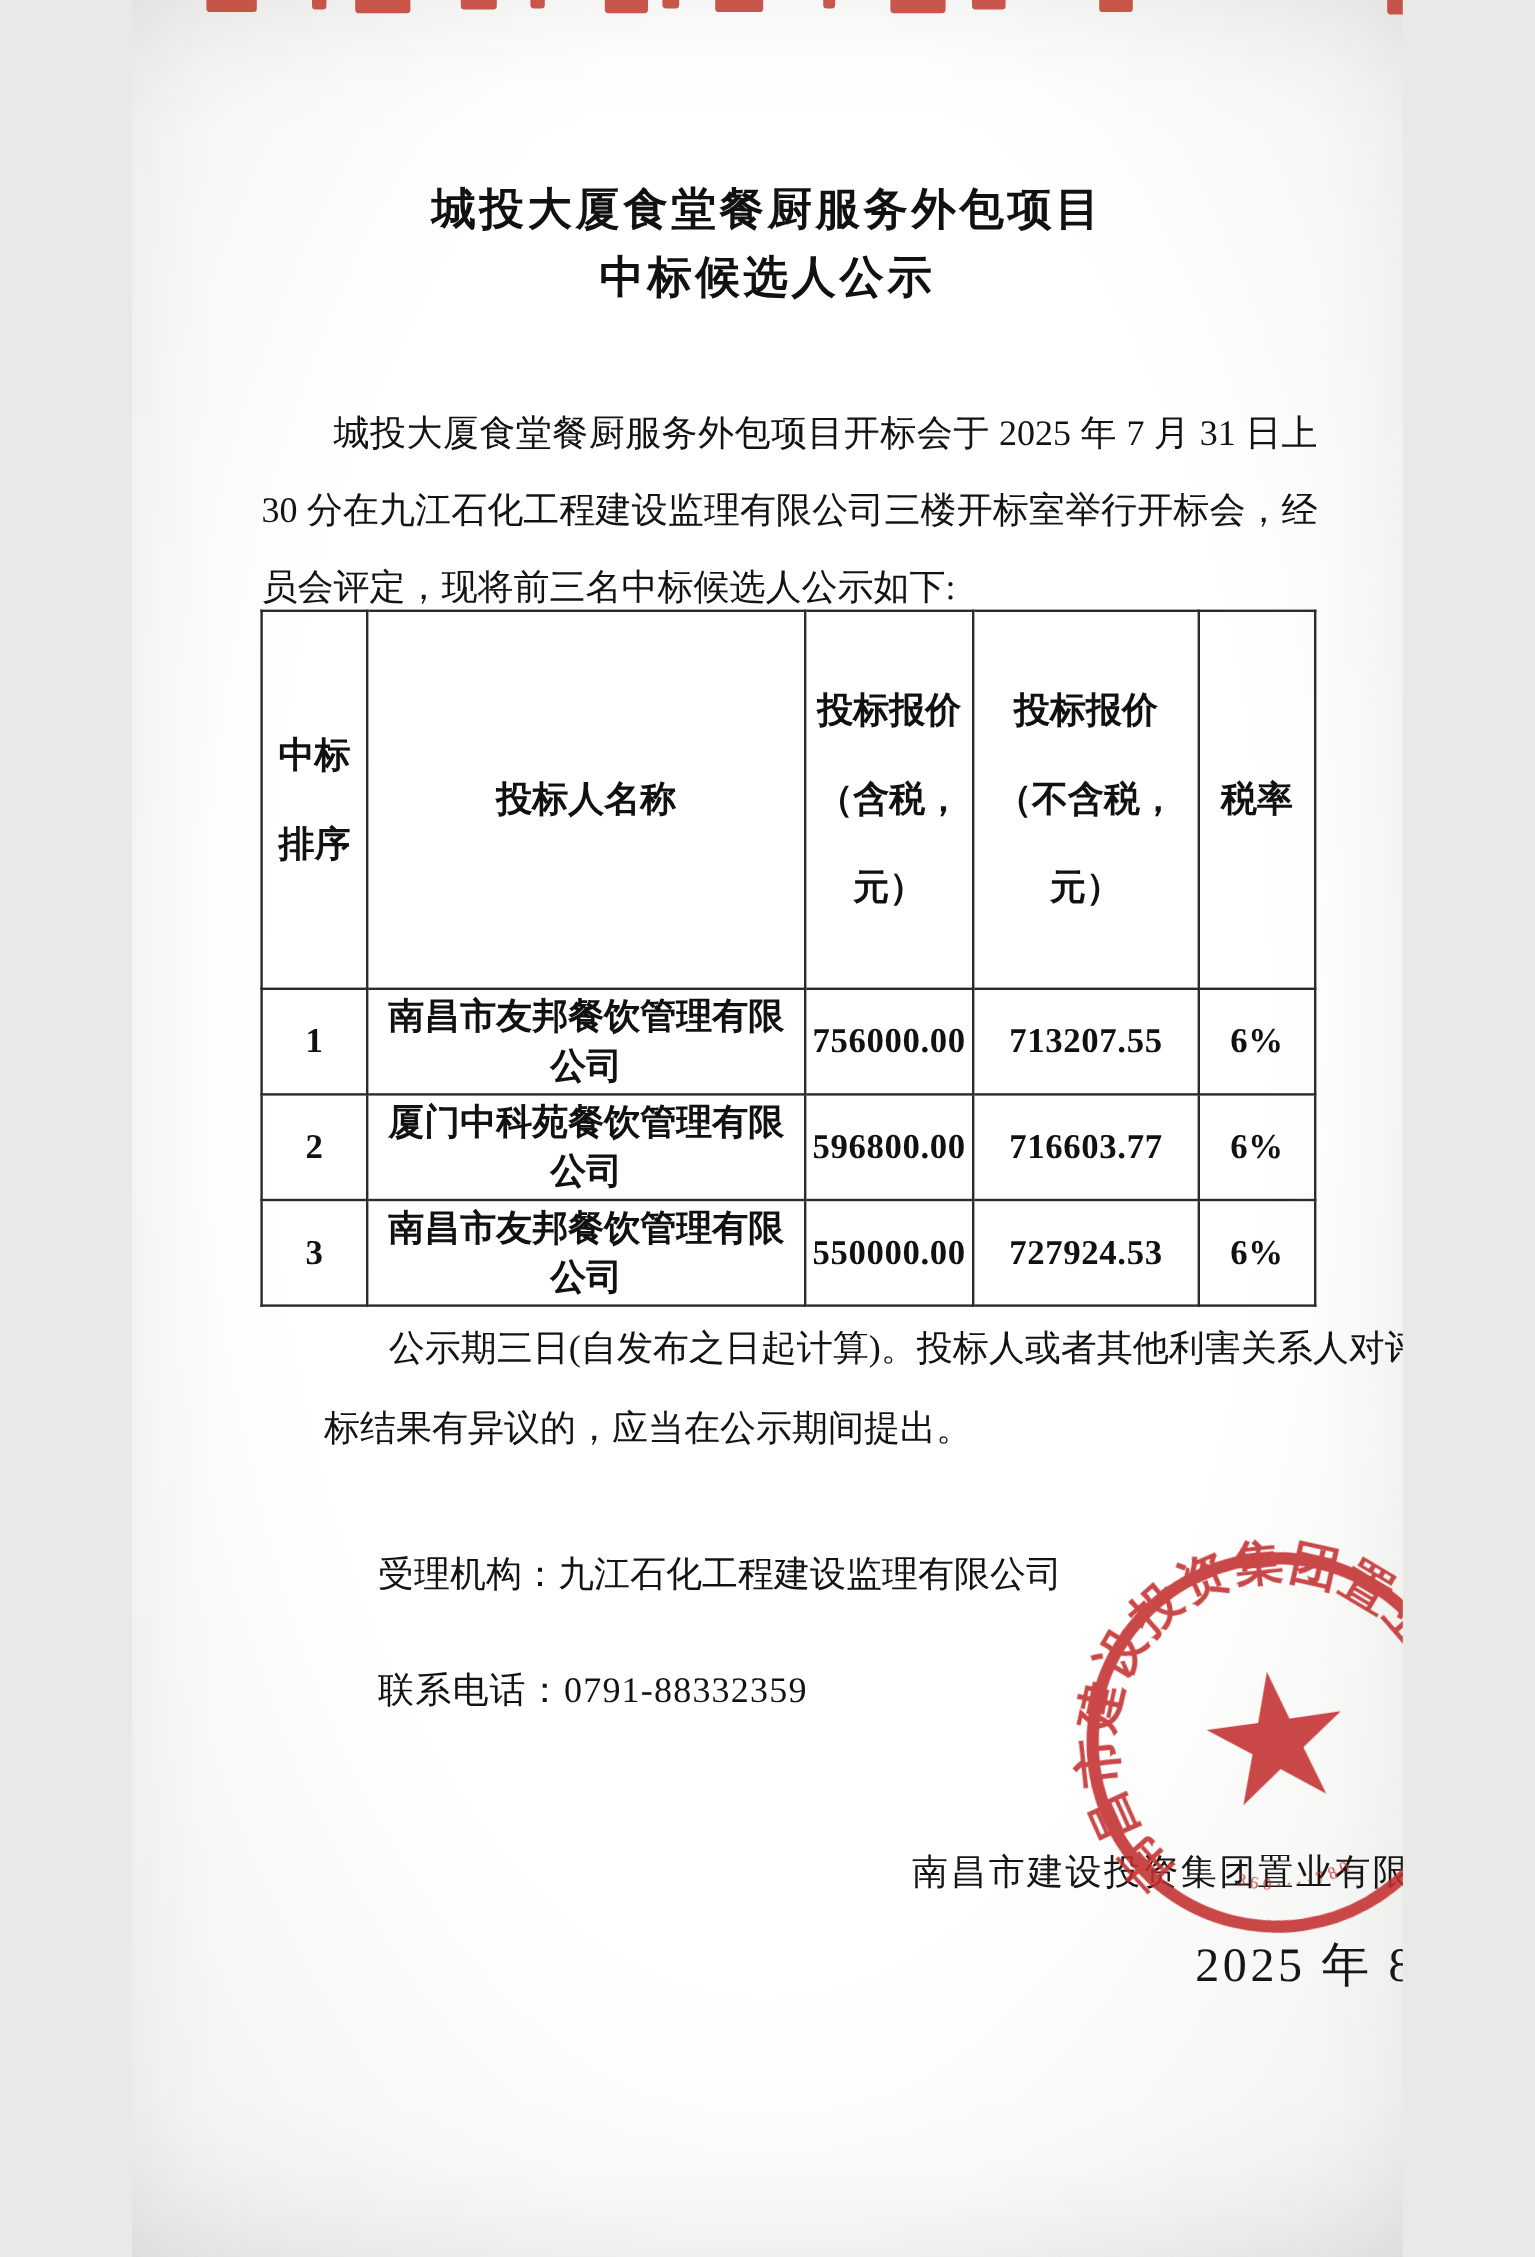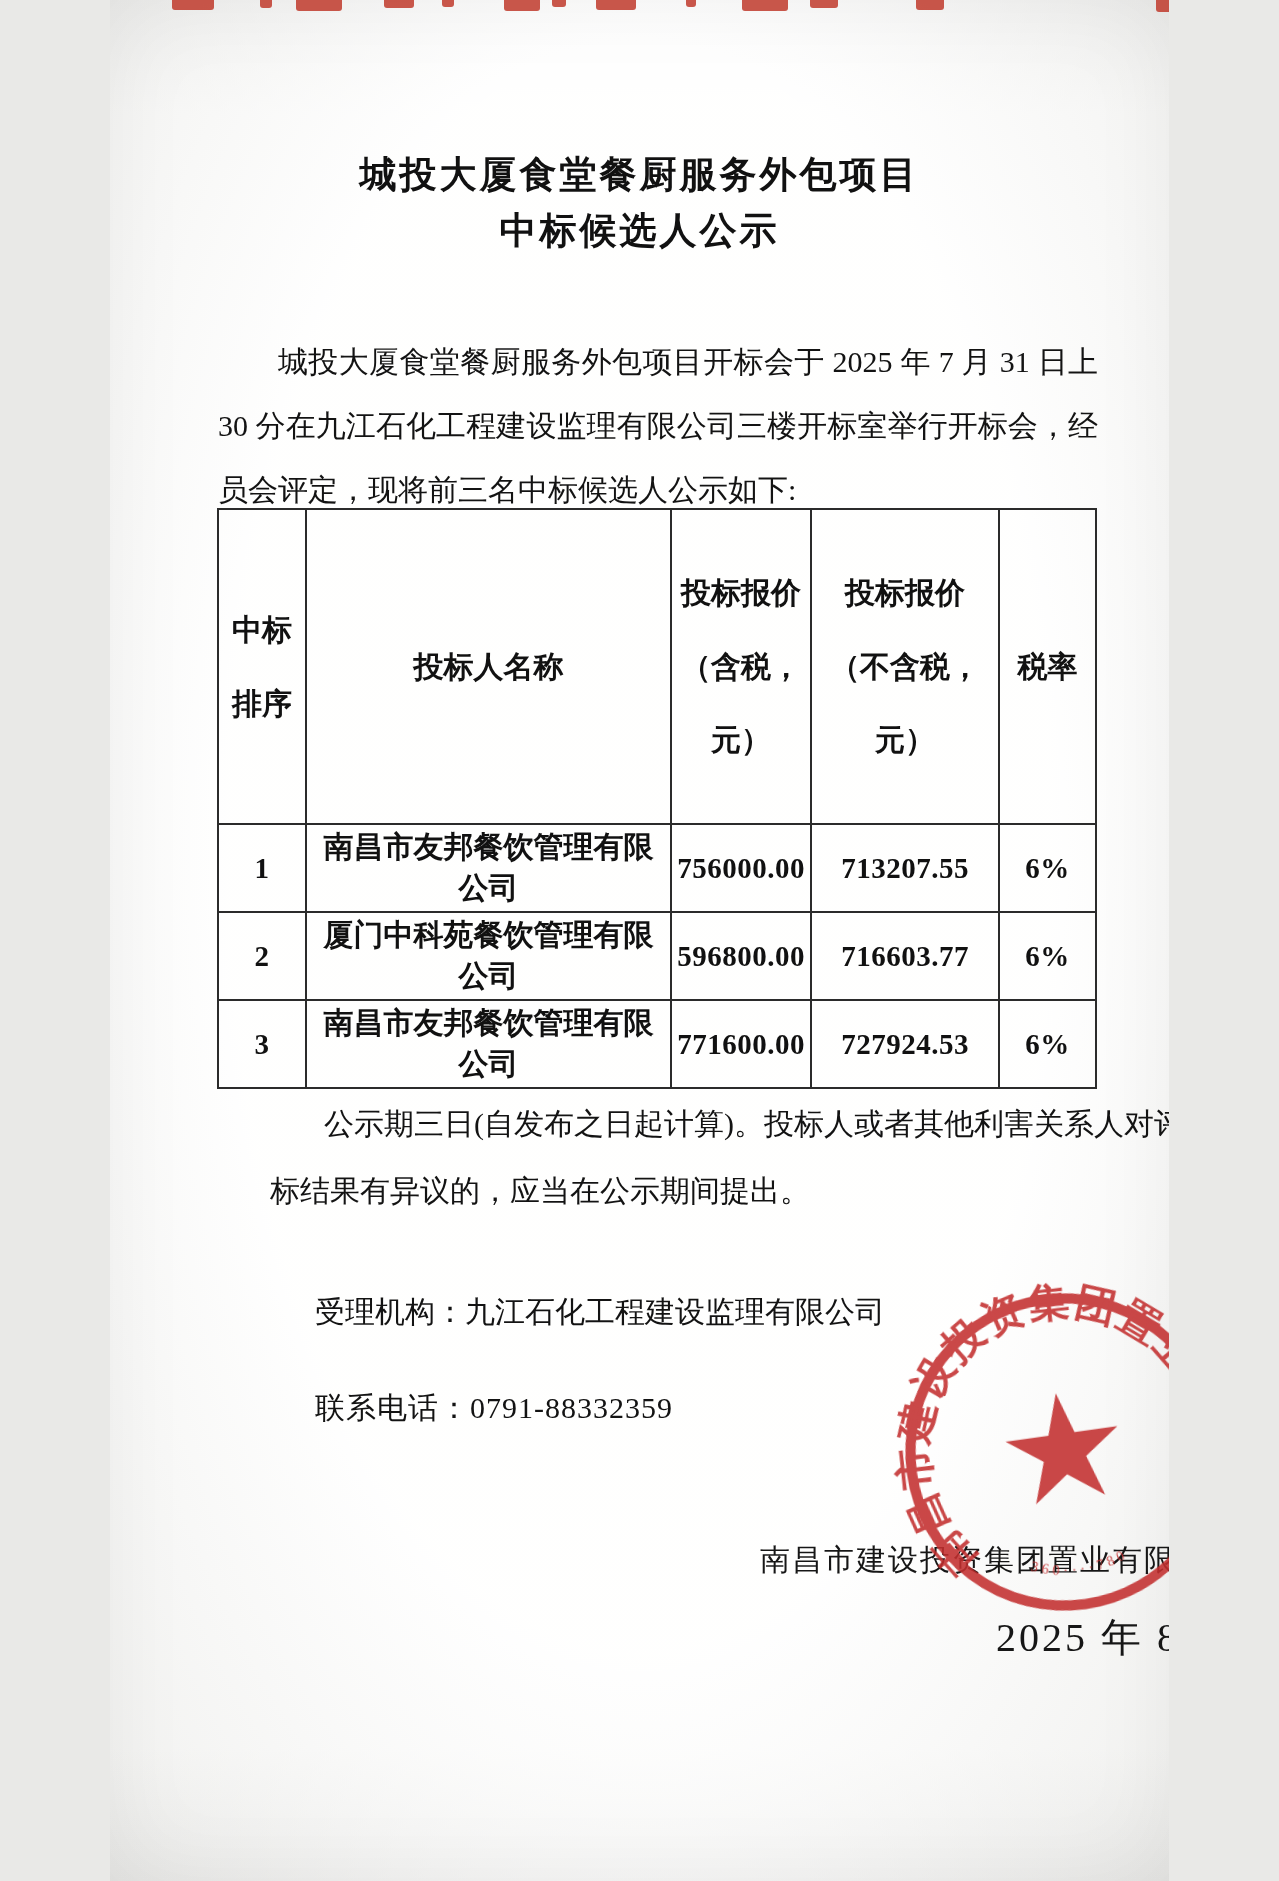--- a/index.html
+++ b/index.html
@@ -191,21 +191,21 @@
       <tr>
         <td class="cell-num">2</td>
         <td>厦门中科苑餐饮管理有限公司</td>
         <td class="cell-num">596800.00</td>
         <td class="cell-num">716603.77</td>
         <td class="cell-num">6%</td>
       </tr>
       <tr>
         <td class="cell-num">3</td>
         <td>南昌市友邦餐饮管理有限公司</td>
-        <td class="cell-num">771600.00</td>
+        <td class="cell-num">550000.00</td>
         <td class="cell-num">727924.53</td>
         <td class="cell-num">6%</td>
       </tr>
     </tbody>
   </table>
 
   <div class="notice">
     <div class="para-line indent">公示期三日(自发布之日起计算)。投标人或者其他利害关系人对评</div>
     <div class="para-line">标结果有异议的，应当在公示期间提出。</div>
   </div>

